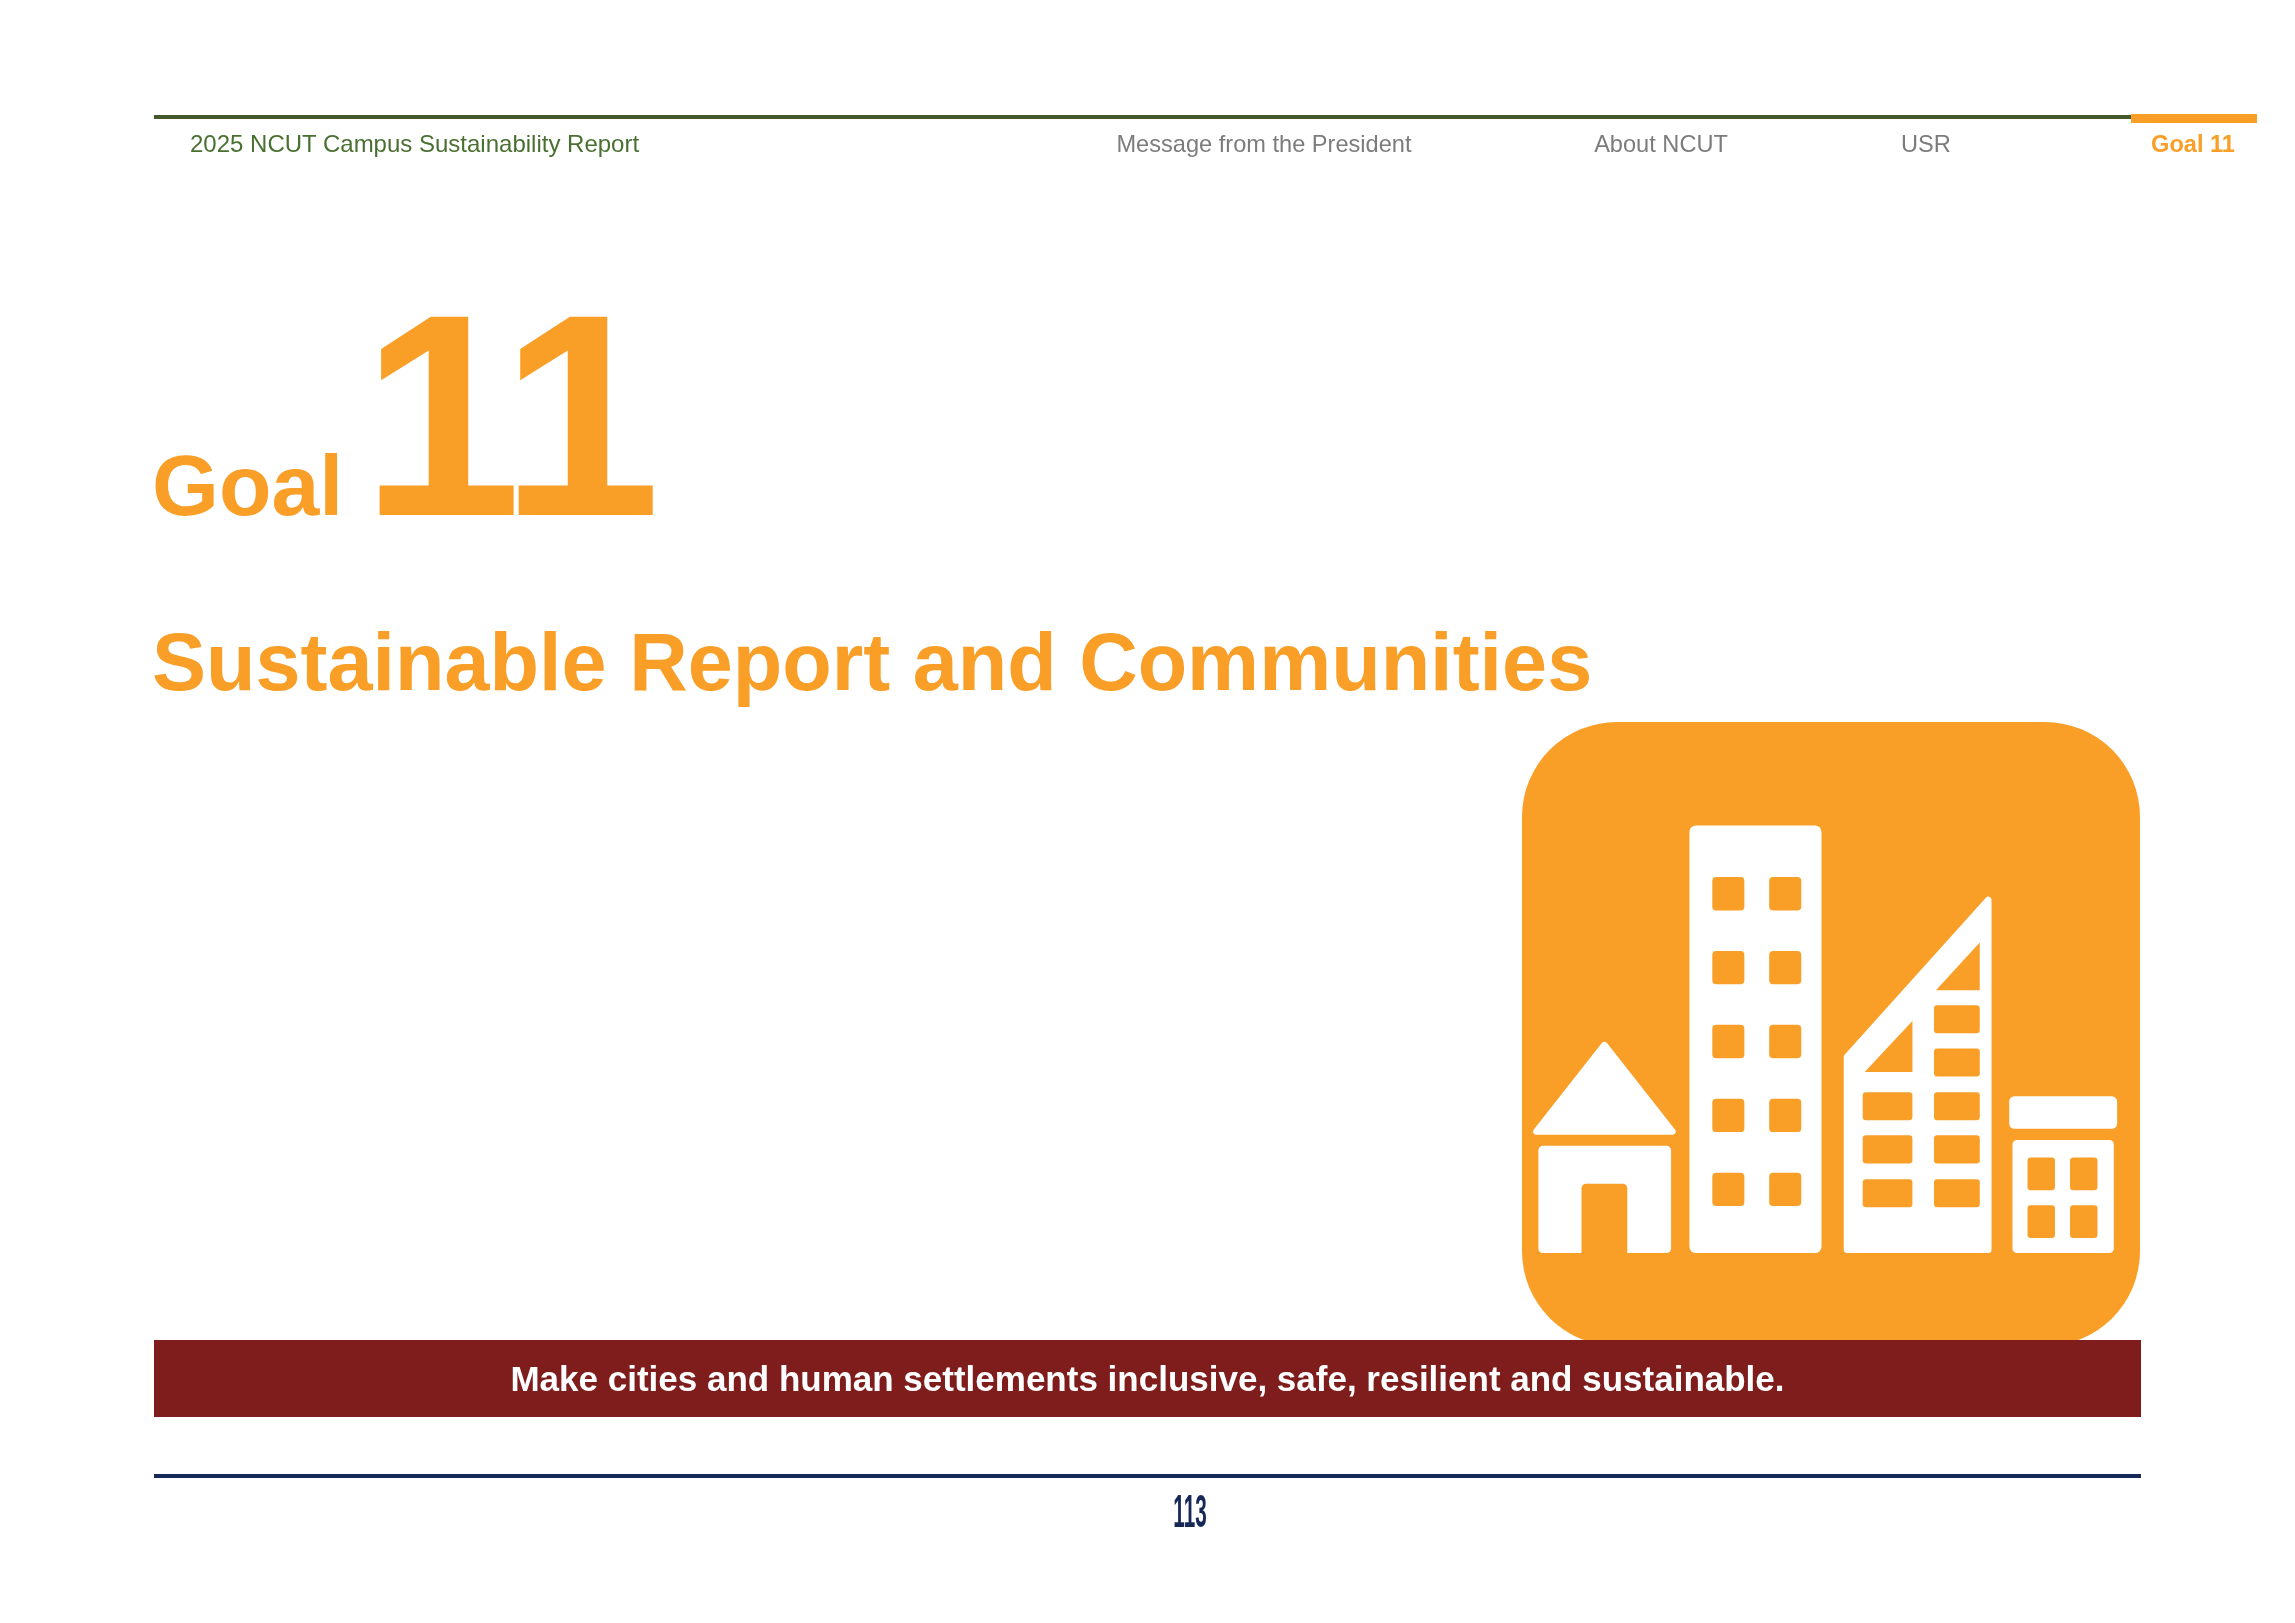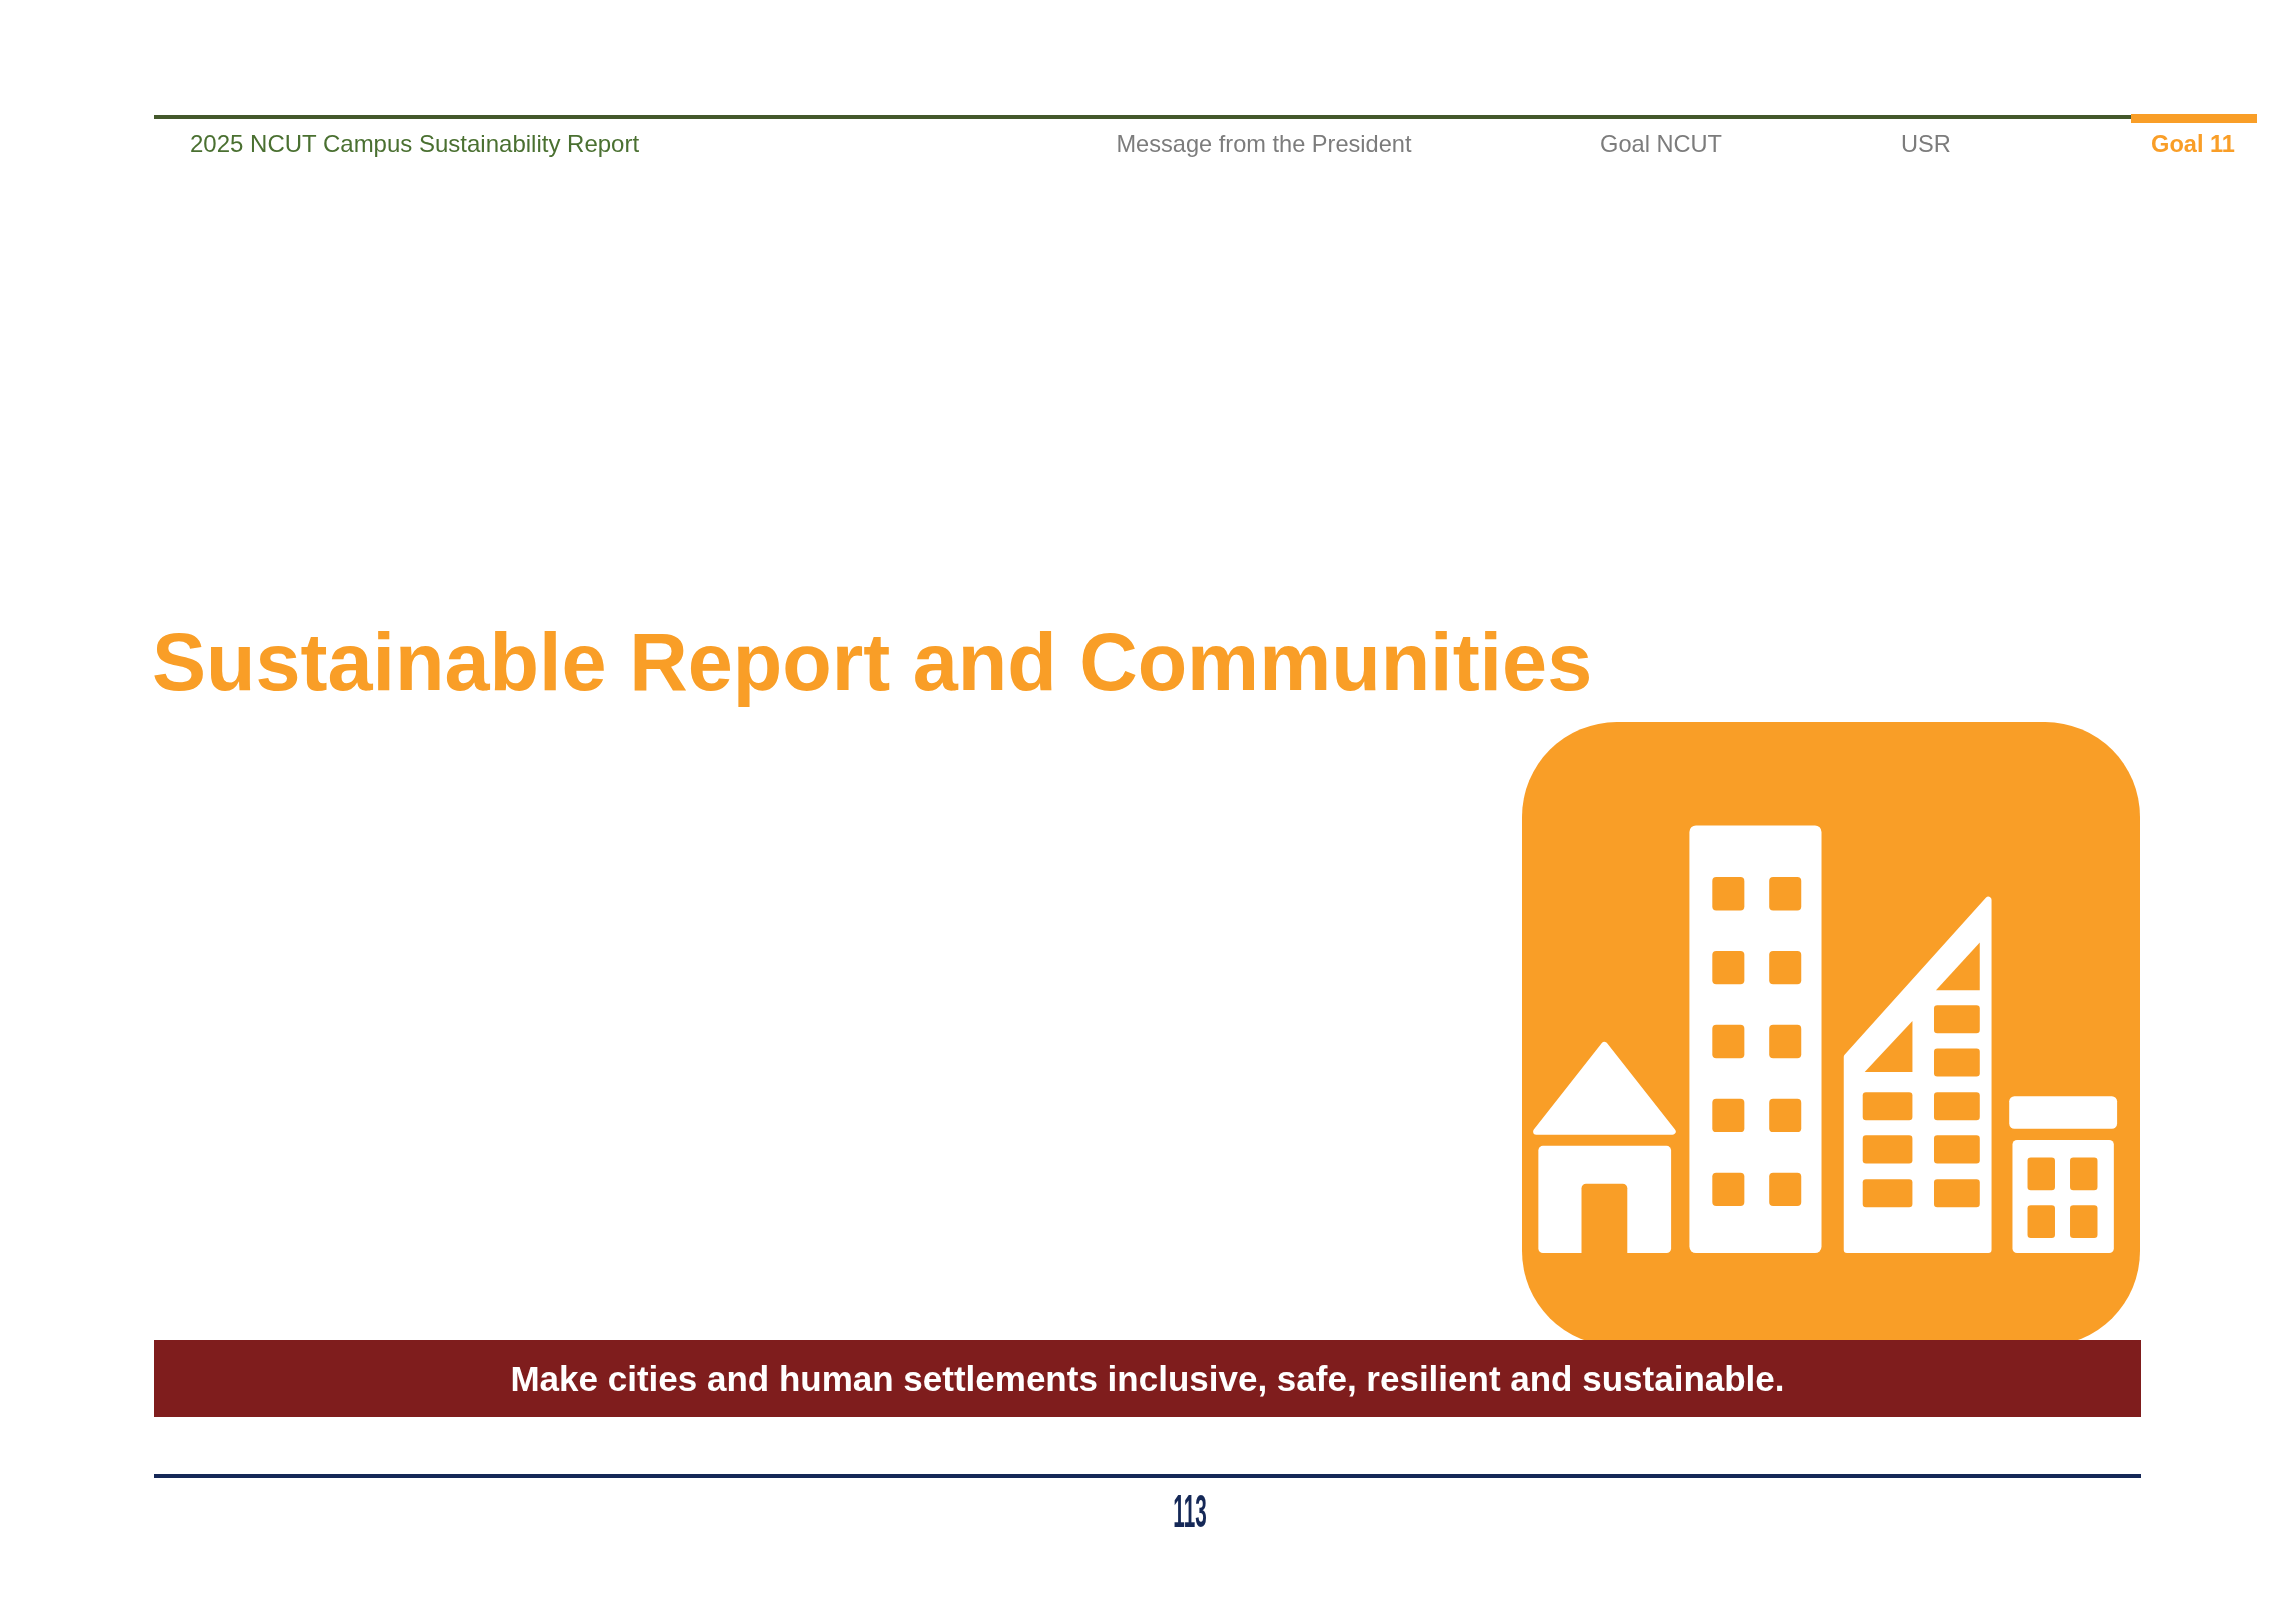--- a/index.html
+++ b/index.html
@@ -70,24 +70,28 @@
 </style>
 </head>
 <body>
 
 <div id="page">
 
   <div class="rule-green"></div>
   <div class="tab-orange"></div>
   <div class="hdr-title">2025 NCUT Campus Sustainability Report</div>
   <div class="nav-item nav-1">Message from the President</div>
-  <div class="nav-item nav-2">Goal NCUT</div>
+  <div class="nav-item nav-2">About NCUT</div>
   <div class="nav-item nav-3">USR</div>
   <div class="nav-item nav-4">Goal 11</div>
 
+  <div class="goal-row">
+    <span class="goal-word">Goal</span>
+    <span class="goal-number">11</span>
+  </div>
   <div class="subtitle">Sustainable Report and Communities</div>
 
   <svg class="sdg-icon" viewBox="0 0 945 954" aria-hidden="true">
     <rect x="0" y="0" width="945" height="954" rx="145" fill="#F99E27"></rect>
 
     <g fill="#FFFFFF" stroke="#FFFFFF" stroke-width="10" stroke-linejoin="round">
       <path d="M22 626 L126 494 L230 626 Z"></path>
       <path d="M497 807 L497 512 L713 272 L713 807 Z"></path>
     </g>
     <g fill="#FFFFFF">

